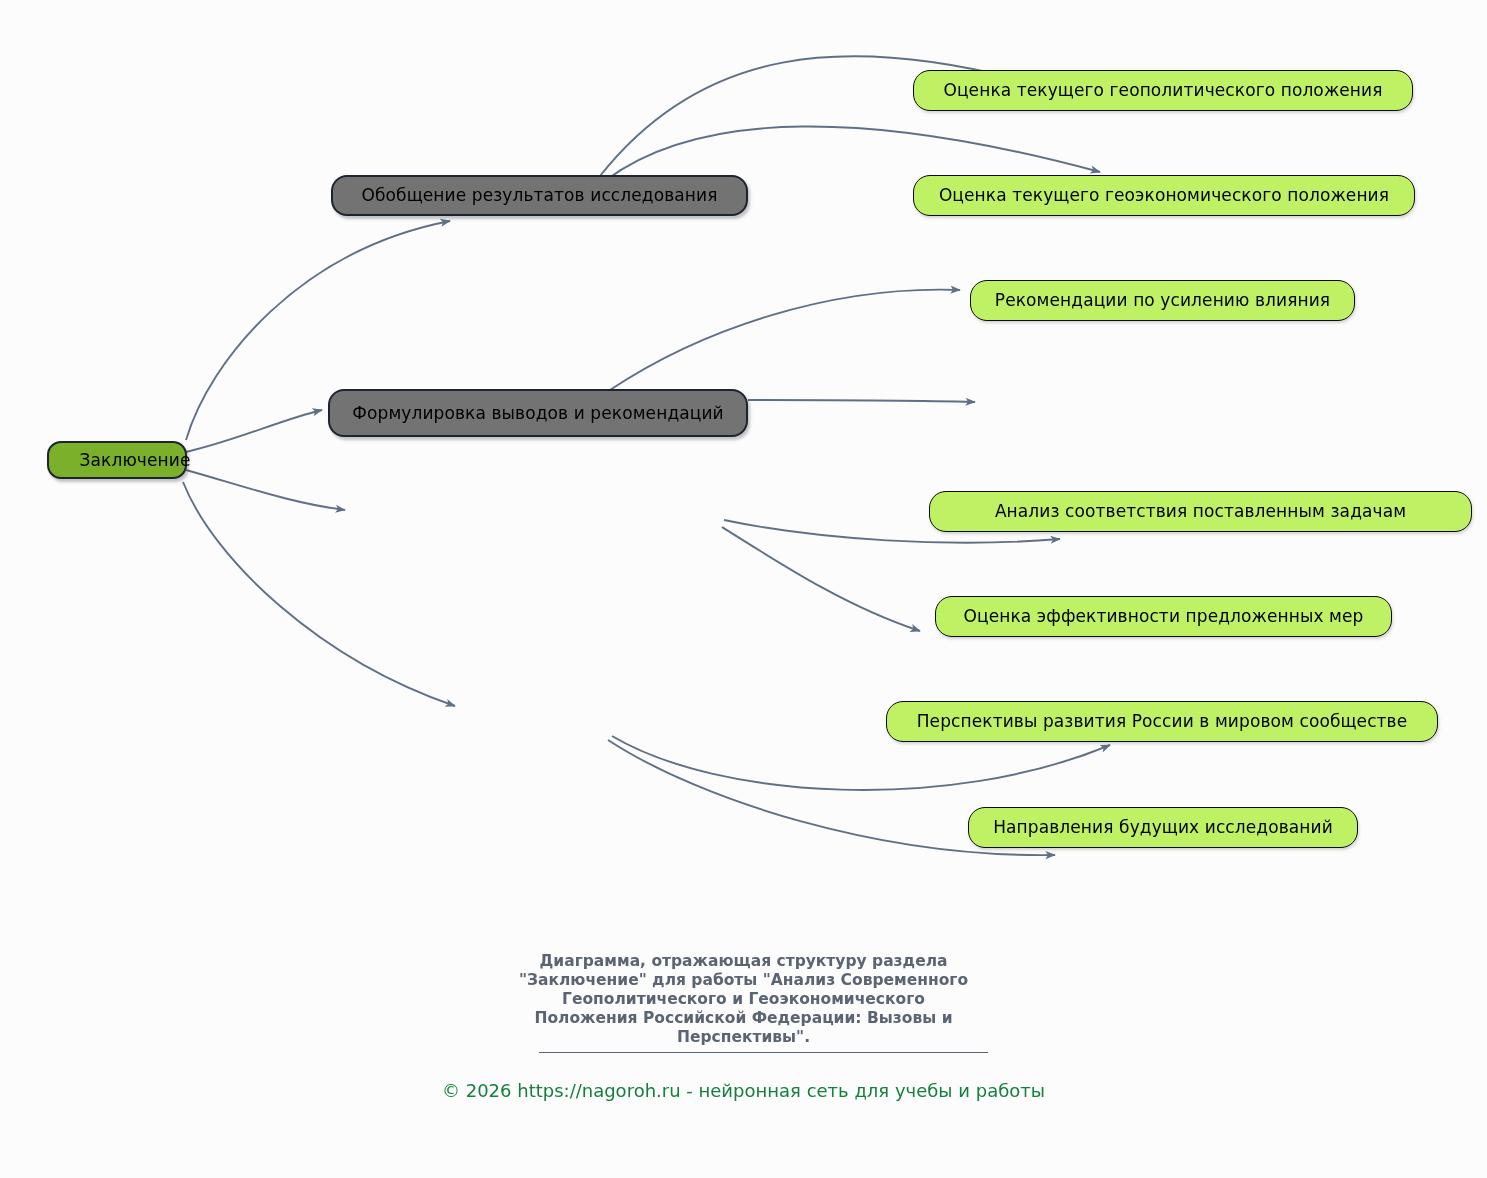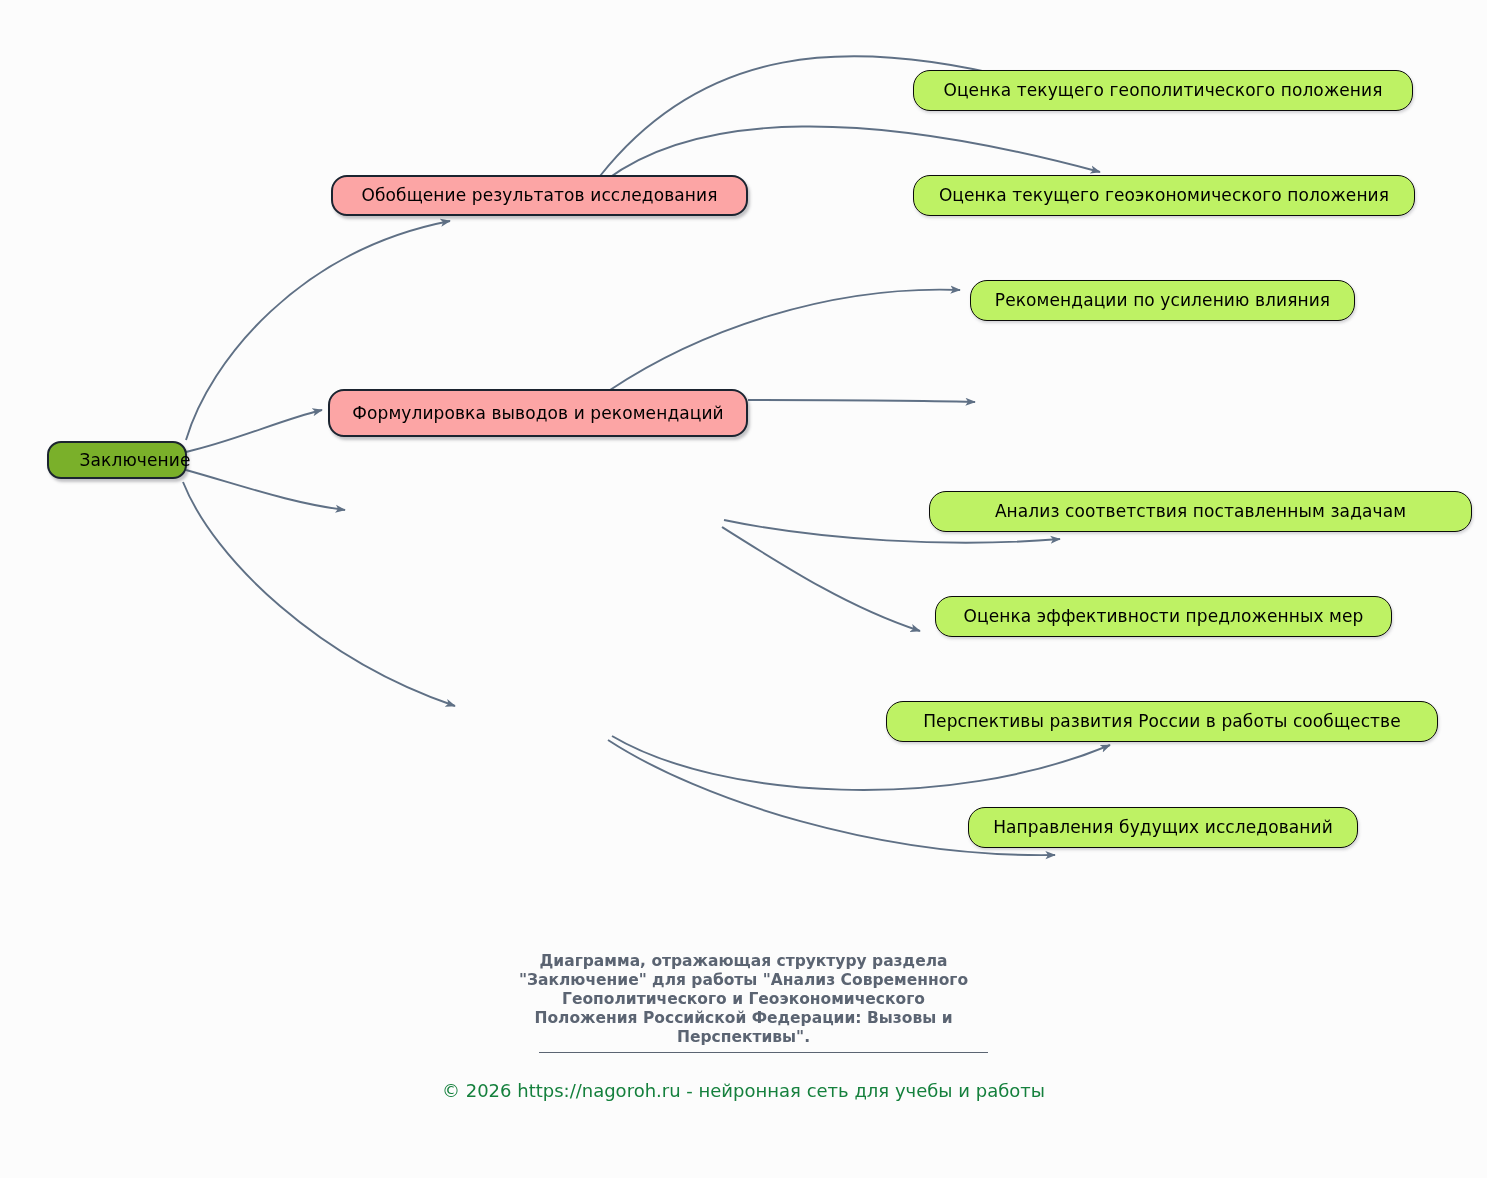--- a/index.html
+++ b/index.html
@@ -39,21 +39,21 @@
     color: #000000;
     letter-spacing: 0.1px;
   }
   .node-root {
     background: #7ab02a;
     border: 2px solid #1b2430;
     border-radius: 14px;
     box-shadow: 2px 3px 3px rgba(60,60,70,0.30);
   }
   .node-branch {
-    background: #fca5a5;
+    background: #737373;
     border: 2px solid #1b2430;
     border-radius: 16px;
     box-shadow: 2px 3px 3px rgba(60,60,70,0.30);
   }
   .node-leaf {
     background: #bef264;
     border: 1.6px solid #0b0b0b;
     border-radius: 17px;
     box-shadow: 1px 2px 3px rgba(70,70,80,0.22);
   }
@@ -155,21 +155,21 @@
 
   <div class="node node-leaf" style="left:929px; top:491px; width:543px; height:41px;">
     <span class="node-label">Анализ соответствия поставленным задачам</span>
   </div>
 
   <div class="node node-leaf" style="left:935px; top:596px; width:457px; height:41px;">
     <span class="node-label">Оценка эффективности предложенных мер</span>
   </div>
 
   <div class="node node-leaf" style="left:886px; top:701px; width:552px; height:41px;">
-    <span class="node-label">Перспективы развития России в работы сообществе</span>
+    <span class="node-label">Перспективы развития России в мировом сообществе</span>
   </div>
 
   <div class="node node-leaf" style="left:968px; top:807px; width:390px; height:41px;">
     <span class="node-label">Направления будущих исследований</span>
   </div>
 
   <div id="caption">Диаграмма, отражающая структуру раздела
 "Заключение" для работы "Анализ Современного
 Геополитического и Геоэкономического
 Положения Российской Федерации: Вызовы и

